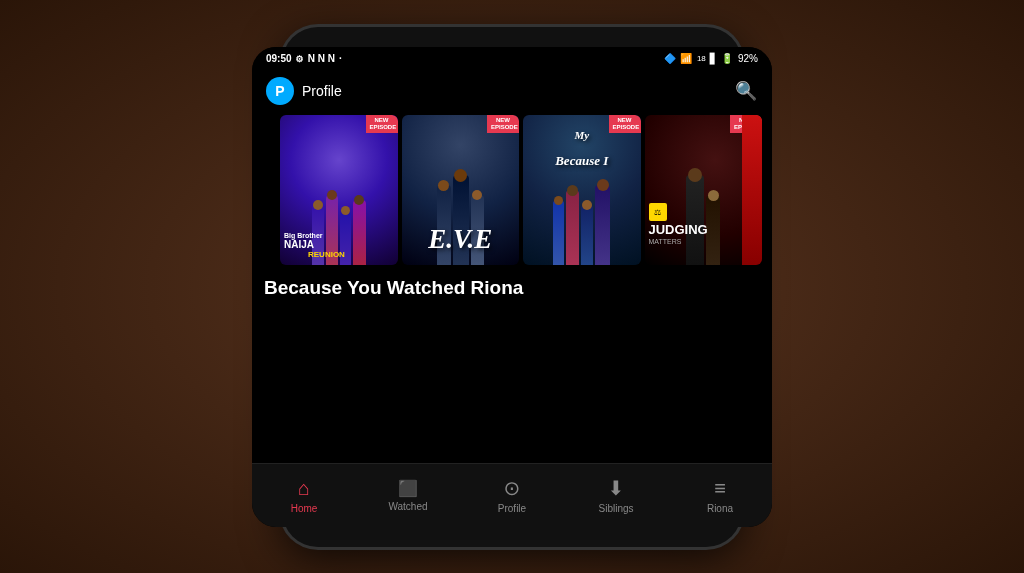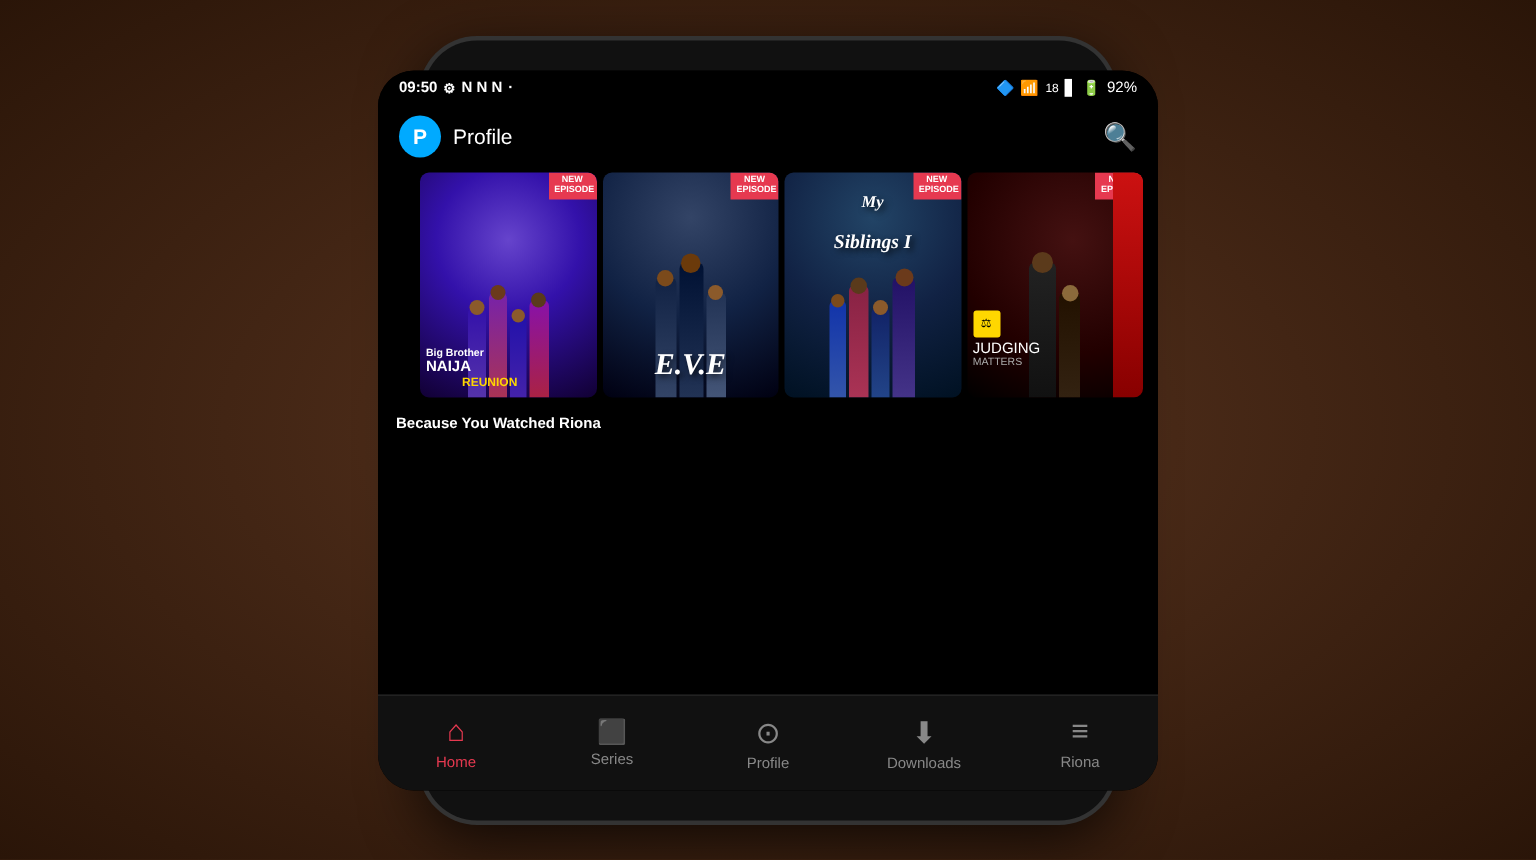--- a/index.html
+++ b/index.html
@@ -174,21 +174,21 @@
       color: #ffd700;
       font-weight: bold;
       padding-left: 24px;
     }
     .card-eve-title {
       position: absolute;
       bottom: 10px;
       left: 0;
       right: 0;
       text-align: center;
-      font-size: 20px;
+      font-size: 27px;
       font-style: italic;
       font-weight: 900;
       color: #fff;
       text-shadow: 2px 2px 4px rgba(0,0,0,0.8);
       font-family: 'Georgia', serif;
     }
     .card-siblings-title {
       position: absolute;
       top: 14px;
       left: 0;
@@ -224,35 +224,35 @@
       height: 18px;
       background: #ffd700;
       border-radius: 2px;
       display: flex;
       align-items: center;
       justify-content: center;
       margin-bottom: 2px;
     }
     .card-judging-title {
       color: #fff;
-      font-size: 10px;
-      font-weight: 400;
+      font-size: 13px;
+      font-weight: 700;
       text-transform: uppercase;
       line-height: 1.1;
     }
     .card-judging-sub {
       color: #aaa;
       font-size: 7px;
       text-transform: uppercase;
     }
 
     
     .section-label {
       color: #fff;
-      font-size: 10px;
+      font-size: 19px;
       font-weight: bold;
       padding: 8px 12px 4px;
       flex-shrink: 0;
     }
 
     
     .bottom-nav {
       display: flex;
       background: #111;
       border-top: 1px solid #222;
@@ -410,21 +410,21 @@
               </div>
             </div>
             <div class="card-eve-title">E.V.E</div>
           </div>
         </div>
 
         <div class="show-card thumb-siblings">
           <div class="show-card-inner">
             <div class="new-episode-badge">NEW<br>EPISODE</div>
             <div class="card-siblings-title">My</div>
-            <div class="card-siblings-subtitle" style="font-family:Georgia,serif;font-size:13px;font-style:italic;font-weight:900;color:#fff;text-shadow:2px 2px 4px rgba(0,0,0,0.8);">Siblings I</div>
+            <div class="card-siblings-subtitle" style="font-family:Georgia,serif;font-size:13px;font-style:italic;font-weight:900;color:#fff;text-shadow:2px 2px 4px rgba(0,0,0,0.8);">Because I</div>
             <div class="figures">
               <div class="fig" style="height:65px;width:11px;background:linear-gradient(to top,#3355aa,#1133aa);border-radius:4px 4px 0 0;">
                 <div style="width:9px;height:9px;border-radius:50%;background:#7B4A1B;margin-top:-4px;"></div>
               </div>
               <div class="fig" style="height:75px;width:13px;background:linear-gradient(to top,#aa3355,#882244);border-radius:4px 4px 0 0;">
                 <div style="width:11px;height:11px;border-radius:50%;background:#5a3a1B;margin-top:-5px;"></div>
               </div>
               <div class="fig" style="height:60px;width:12px;background:linear-gradient(to top,#224488,#112266);border-radius:4px 4px 0 0;">
                 <div style="width:10px;height:10px;border-radius:50%;background:#8B5A2B;margin-top:-5px;"></div>
               </div>
@@ -466,31 +466,31 @@
 
     <div class="bottom-nav">
 
       <div class="nav-item active">
         <span class="nav-icon">⌂</span>
         <span class="nav-label">Home</span>
       </div>
 
       <div class="nav-item">
         <span class="nav-icon" style="font-size:16px;">⬛</span>
-        <span class="nav-label">Series</span>
+        <span class="nav-label">Watched</span>
       </div>
 
       <div class="nav-item">
         <span class="nav-icon">⊙</span>
         <span class="nav-label">Profile</span>
       </div>
 
       <div class="nav-item">
         <span class="nav-icon">⬇</span>
-        <span class="nav-label">Downloads</span>
+        <span class="nav-label">Siblings</span>
       </div>
 
       <div class="nav-item">
         <span class="nav-icon">≡</span>
         <span class="nav-label">Riona</span>
       </div>
 
     </div>
 
   </div>

